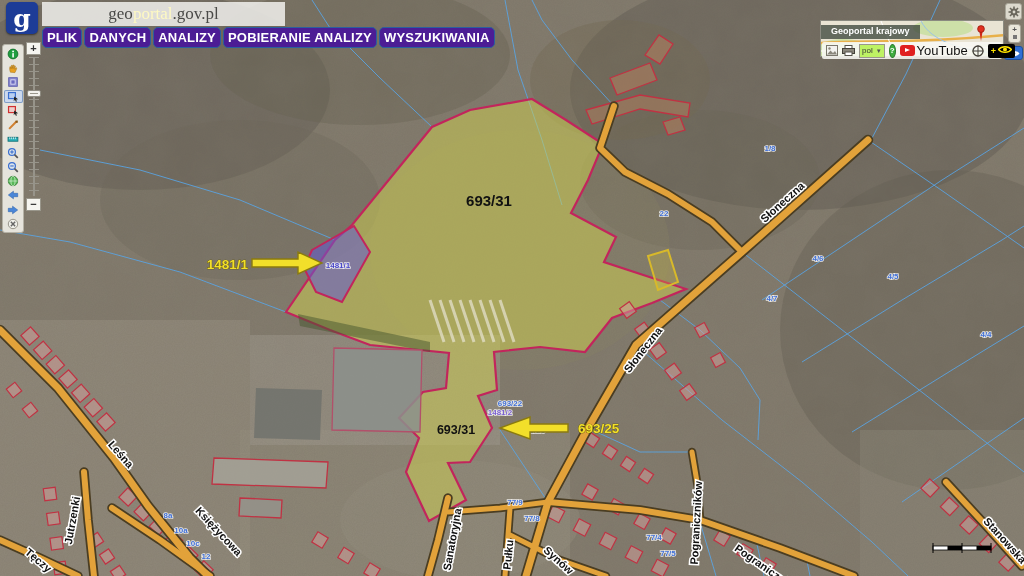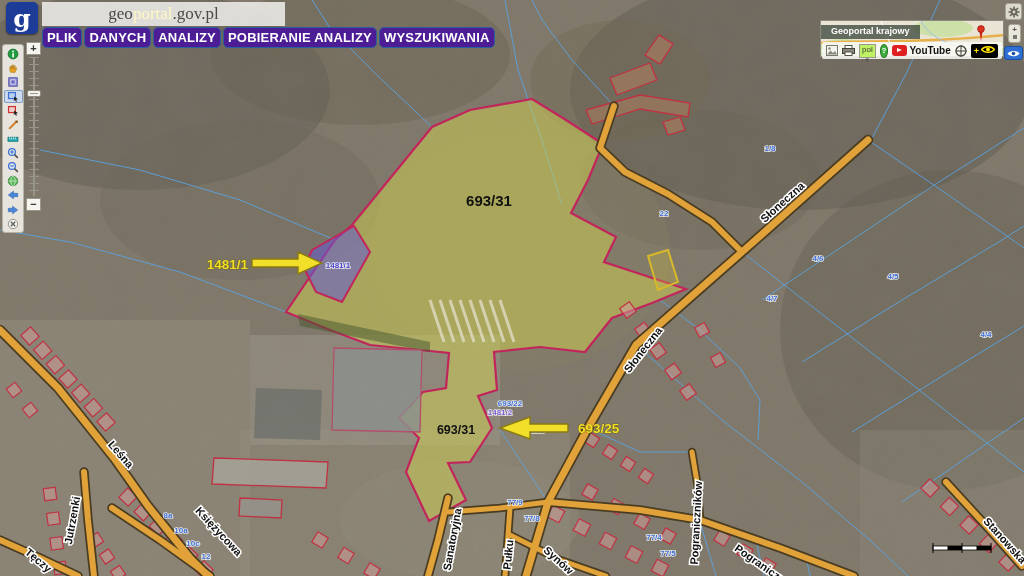--- a/index.html
+++ b/index.html
@@ -45,29 +45,29 @@
         border-radius:3px;display:flex;flex-direction:column;align-items:center;
         font-weight:bold;font-size:8px;line-height:9px;color:#555;cursor:pointer;}
   .mm-mini .dot{width:4px;height:4px;background:#777;margin-top:1px;}
   .mm-eye{left:1004px;top:46px;width:19px;height:14px;background:#2f6fd4;border:1px solid #1d4fa0;
         border-radius:3px;display:flex;align-items:center;justify-content:center;cursor:pointer;}
 
   .utilbar{left:822px;top:42px;width:180px;height:17px;background:rgba(248,248,244,.88);
         border-radius:2px;display:flex;align-items:center;gap:4px;padding:0 4px;}
   .u-icon{display:flex;align-items:center;cursor:pointer;}
   .u-select{background:#bef264;border:1px solid #9a978c;font-size:8px;height:12px;padding:0 2px;
-        display:flex;gap:3px;align-items:center;color:#333;cursor:pointer;flex-direction:column;}
+        display:flex;gap:3px;align-items:center;color:#333;cursor:pointer;}
   .u-select .chev{font-size:6px;color:#555;}
   .u-help{width:12px;height:12px;background:#3fae3f;border:1px solid #2a7a2a;border-radius:50%;color:#fff;
         font-weight:bold;font-size:8px;line-height:11px;text-align:center;cursor:pointer;}
   .u-yt{display:flex;align-items:center;gap:2px;cursor:pointer;}
   .yt-badge{width:15px;height:11px;background:#e02020;border-radius:3px;position:relative;}
   .yt-badge::after{content:"";position:absolute;left:5px;top:3px;border-left:5px solid #fff;
         border-top:2.5px solid transparent;border-bottom:2.5px solid transparent;}
-  .yt-text{font-weight:bold;font-size:10px;color:#111;}
+  .yt-text{font-weight:normal;font-size:13px;color:#111;}
   .u-contrast{background:#000;border-radius:2px;height:14px;display:flex;align-items:center;gap:2px;
         padding:0 3px;color:#ffe400;font-weight:bold;font-size:9px;cursor:pointer;margin-left:auto;}
 </style>
 </head>
 <body>
 
 <div id="app">
   <svg id="map" width="1024" height="576" viewBox="0 0 1024 576">
       <defs>
         <filter id="nz" x="0" y="0" width="100%" height="100%">

